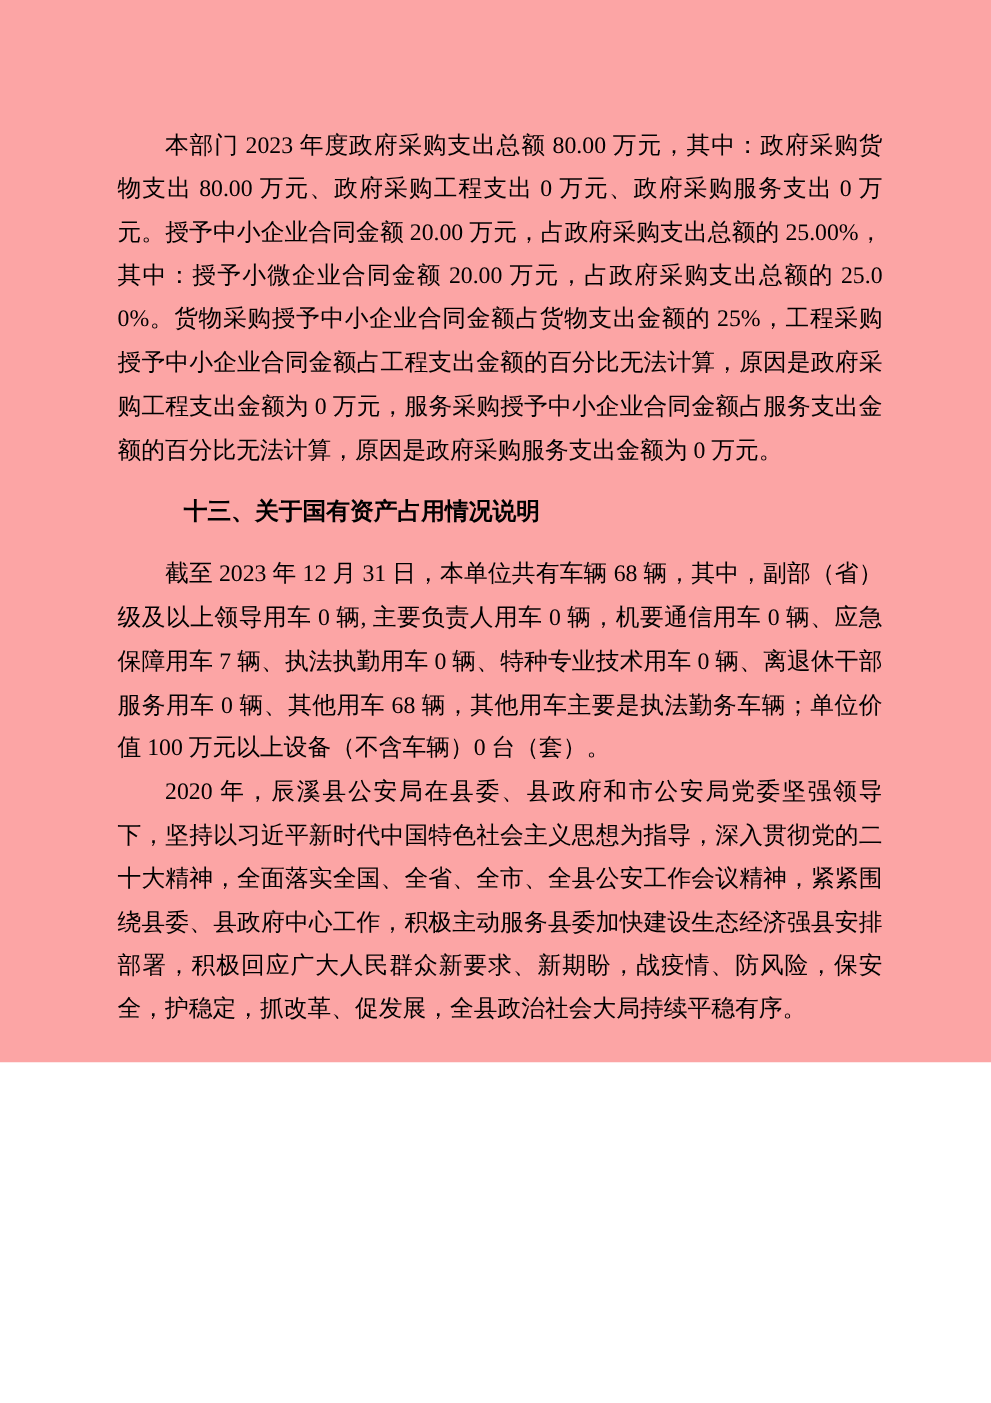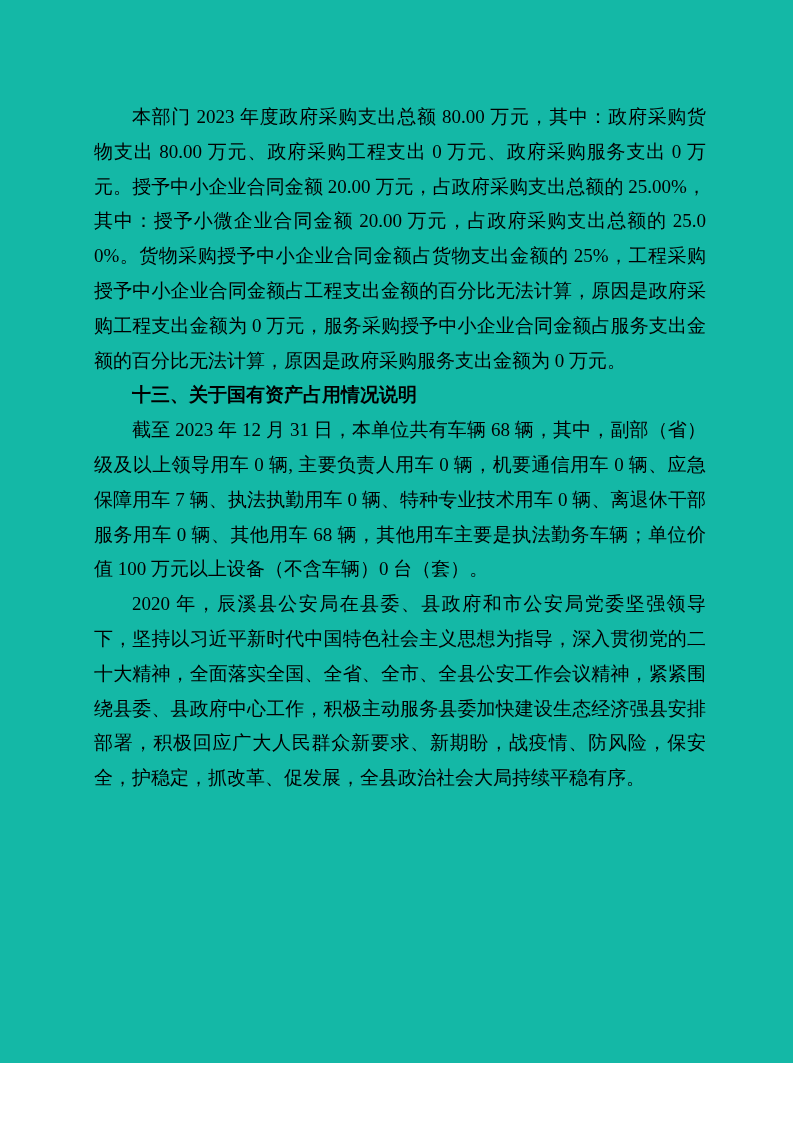--- a/index.html
+++ b/index.html
@@ -3,22 +3,22 @@
 <meta charset="utf-8">
 <style>
   html, body {
     margin: 0;
     padding: 0;
     background: #ffffff;
   }
   .page {
     position: relative;
     width: 793px;
-    height: 1063px;
-    background: #14b8a6;
+    height: 850px;
+    background: #fca5a5;
     overflow: hidden;
   }
   .content {
     position: absolute;
     left: 94px;
     top: 100px;
     width: 612px;
     color: #000000;
   }
   .para {
@@ -26,21 +26,21 @@
     font-family: "Liberation Serif", "DejaVu Serif", serif;
     font-size: 19px;
     line-height: 34.8px;
     text-align: justify;
     text-justify: inter-character;
     text-indent: 2em;
     color: #000000;
     word-break: break-all;
   }
   .heading1, .heading2 {
-    margin: 0;
+    margin: 15px;
     font-family: "Liberation Sans", "DejaVu Sans", sans-serif;
     font-weight: bold;
     font-size: 19px;
     line-height: 34.8px;
     text-indent: 2em;
     color: #000000;
   }
 </style>
 </head>
 <body>

